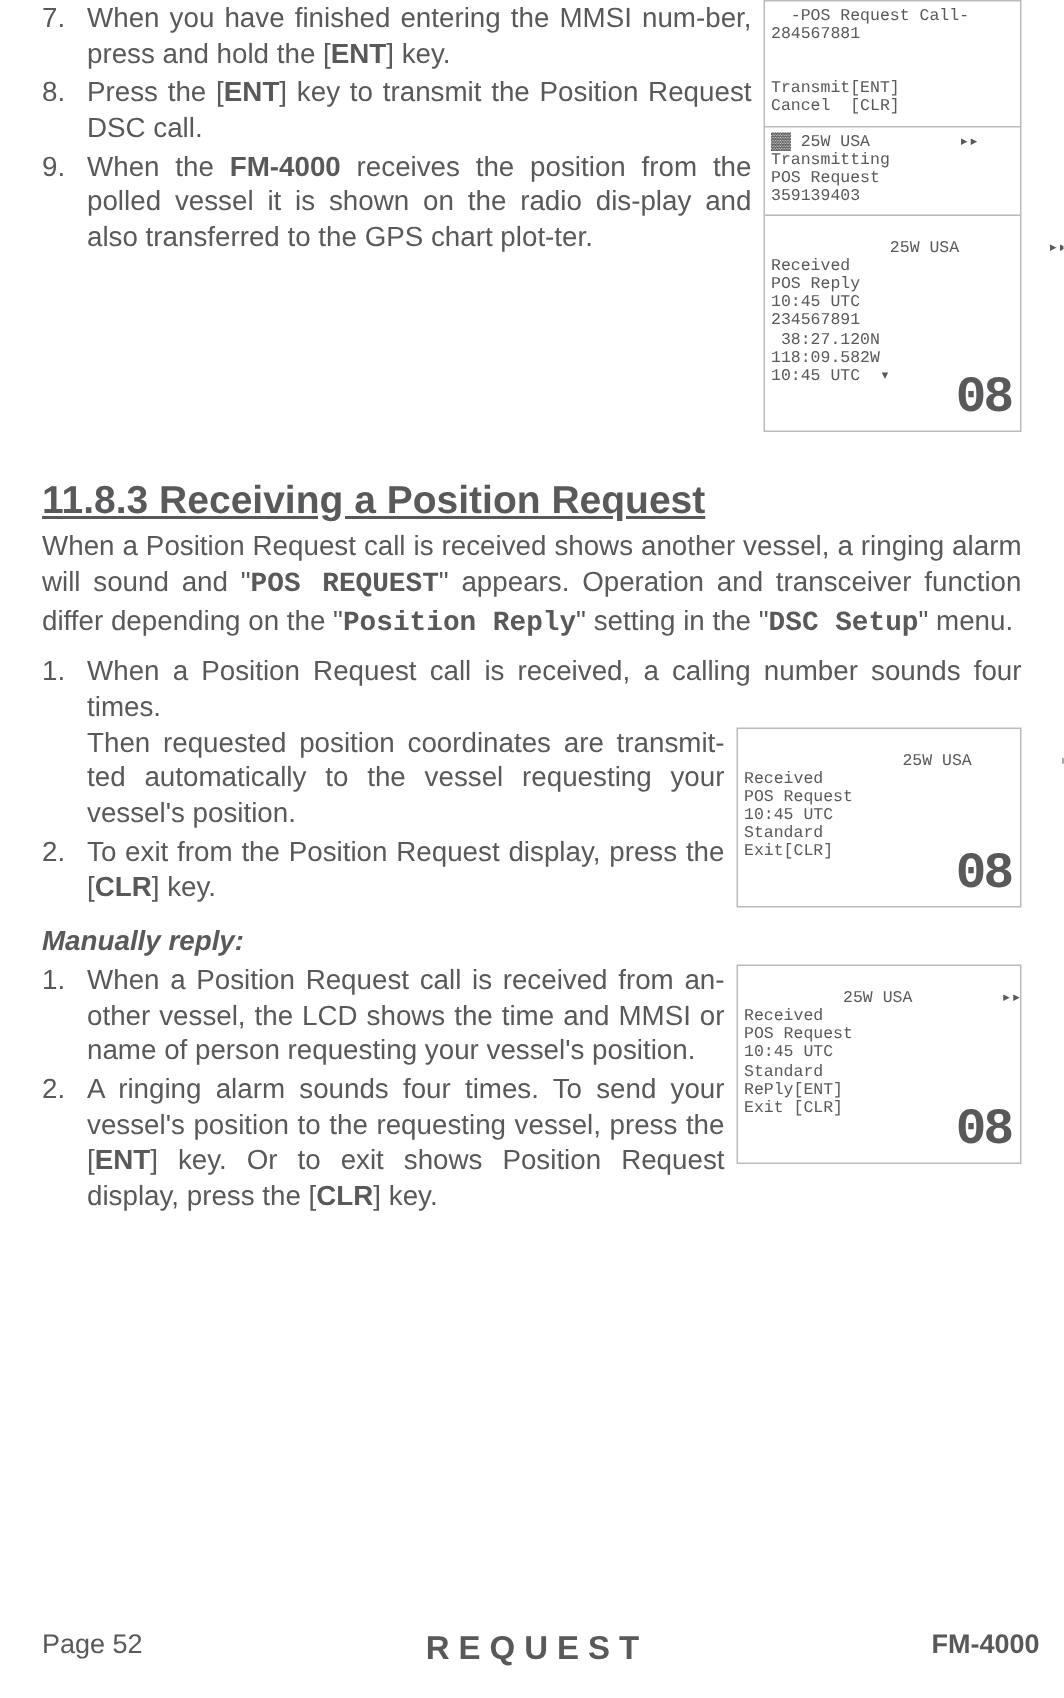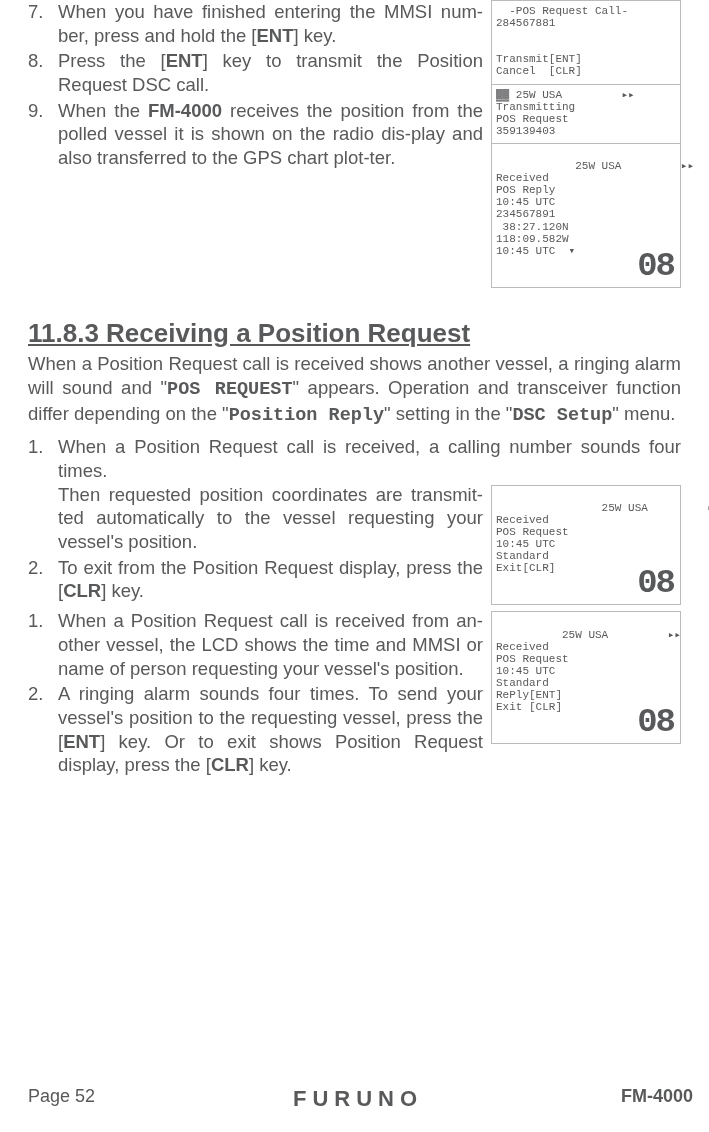--- a/index.html
+++ b/index.html
@@ -72,21 +72,21 @@
     position: absolute;
     right: 6px;
     bottom: 4px;
     font-size: 34px;
     font-weight: bold;
     line-height: 1;
     letter-spacing: -2px;
   }
   .float-stack {
     float: right;
-    width: 190px;
+    width: 172px;
     margin: 0 0 4px 8px;
   }
   .float-stack .lcd-box {
     border: 1px solid #bbb;
     font-family: "Courier New", monospace;
     font-size: 11px;
     line-height: 1.1;
     color: #58595b;
     background: #fff;
     padding: 4px 4px 6px 4px;
@@ -194,20 +194,21 @@
         </span>
       </div>
       <div class="li">
         <span class="num">2.</span>
         <span>To exit from the Position Request display, press the [</span><span class="b">CLR</span><span>] key.</span>
       </div>
     </div>
 
     <div class="clearfix"></div>
 
+    <div class="sub-title">Manually reply:</div>
 
     <span class="float-right" style="margin-top:2px;">
       <span>    25W USA         ▸▸
 Received
 POS Request
 10:45 UTC
 Standard
 RePly[ENT]
 Exit [CLR]</span>
       <span class="big">08</span>
@@ -222,16 +223,16 @@
         <span class="num">2.</span>
         <span>A ringing alarm sounds four times. To send your vessel's position to the requesting vessel, press the [</span><span class="b">ENT</span><span>] key. Or to exit shows Position Request display, press the [</span><span class="b">CLR</span><span>] key.</span>
       </div>
     </div>
 
     <div class="clearfix"></div>
   </div>
 
   <div class="footer">
     <span>Page 52</span>
-    <span class="brand">FURUNO</span>
+    <span class="brand">REQUEST</span>
     <span class="model">FM-4000</span>
   </div>
 </div>
 
 </body></html>

